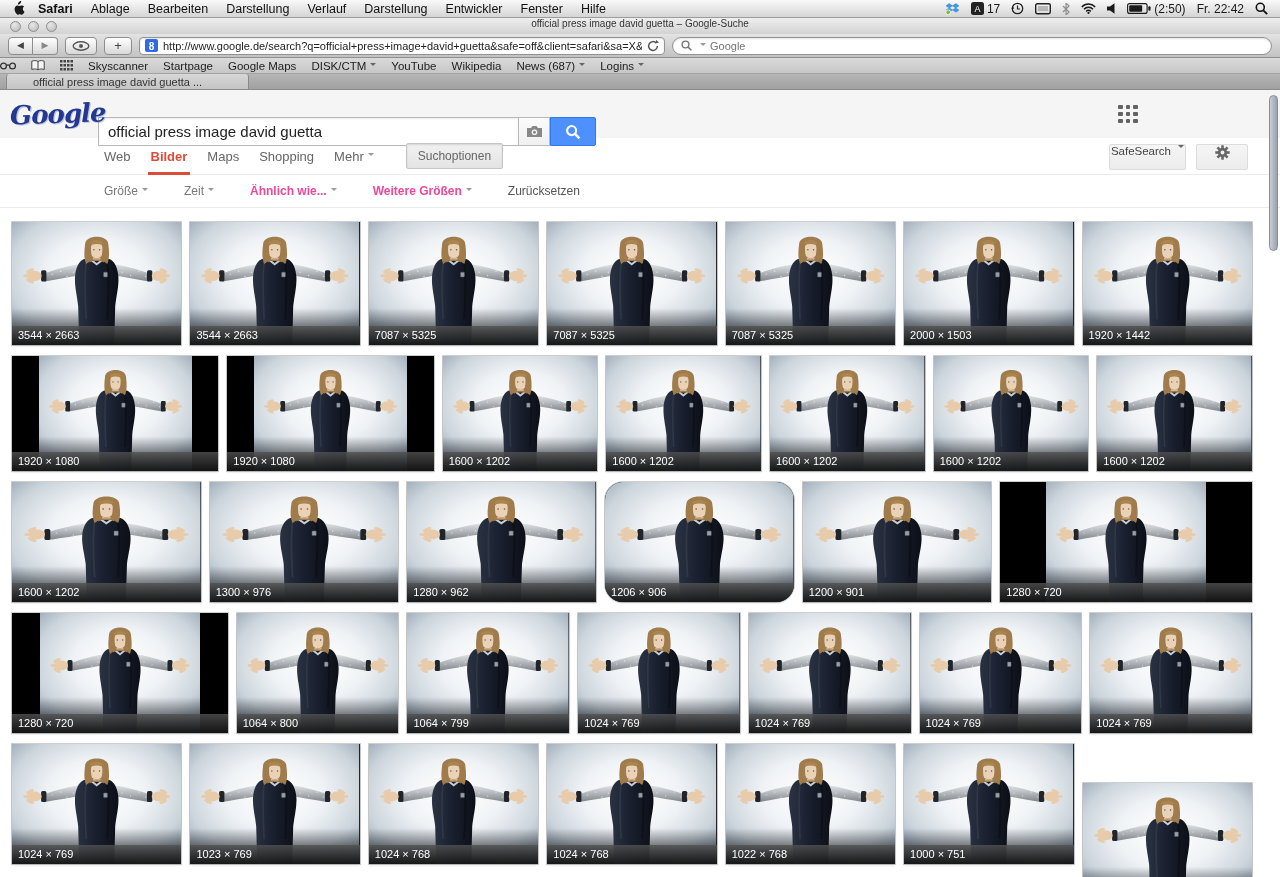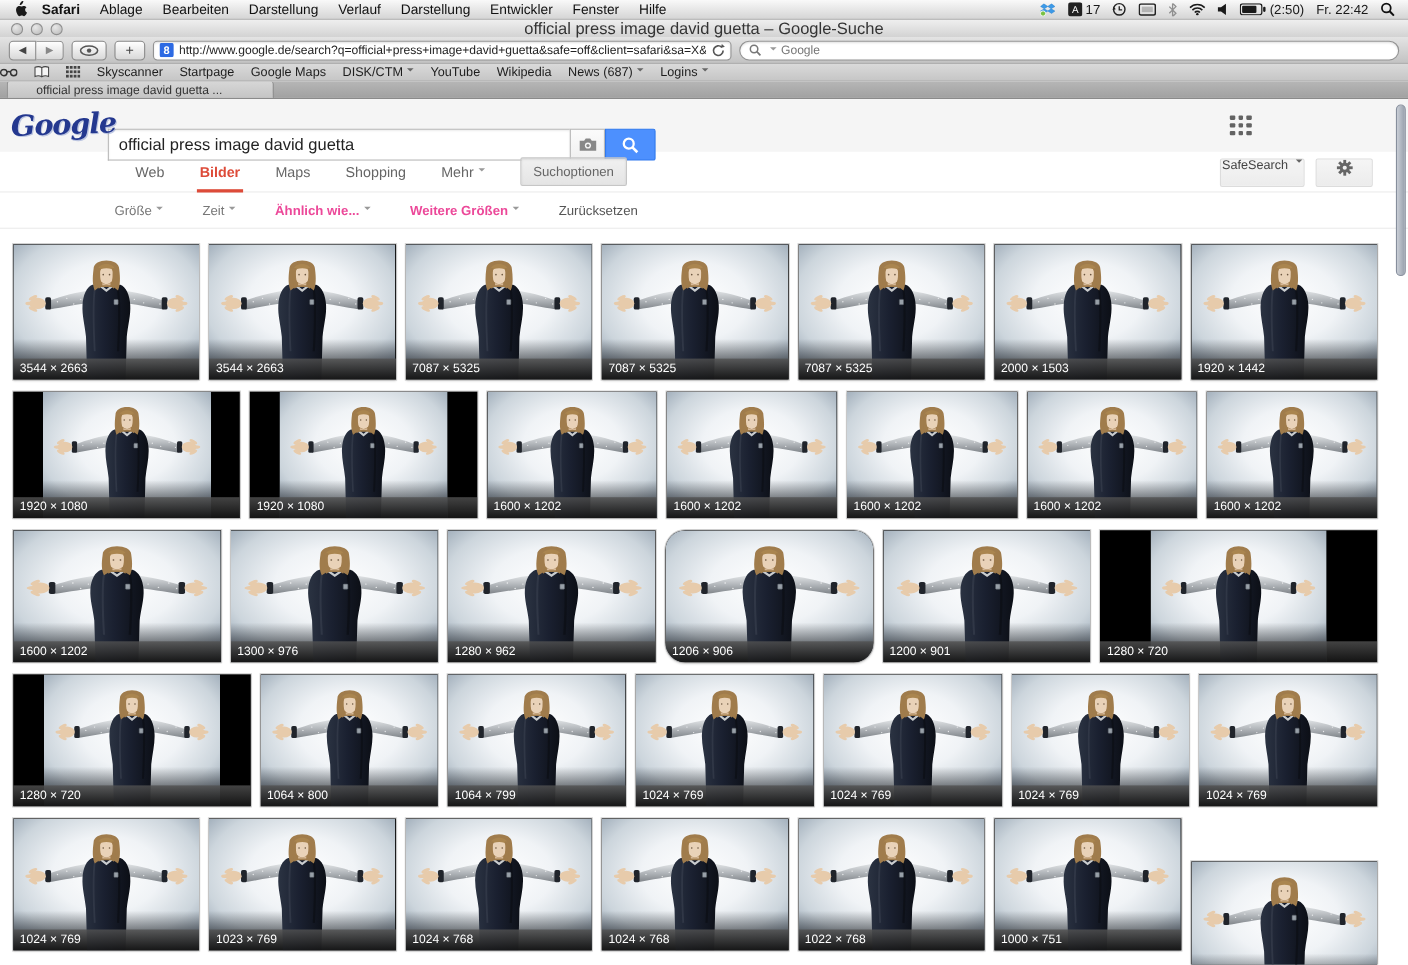--- a/index.html
+++ b/index.html
@@ -10,21 +10,21 @@
 
   
   .menubar { height:18px; background:linear-gradient(#f9f9f9,#d5d5d5); border-bottom:1px solid #9c9c9c; display:flex; align-items:center; padding:0 12px; font-size:12.5px; color:#111; flex:0 0 auto; }
   .menubar .apple { margin-right:4px; display:flex; align-items:center; }
   .menu-item { padding:0 9px; }
   .menu-item.app-name { font-weight:bold; }
   .status-area { margin-left:auto; display:flex; align-items:center; gap:11px; font-size:12px; color:#1a1a1a; }
   .status-area .iconwrap { display:flex; align-items:center; gap:3px; }
 
   
-  .titlebar { height:16px; background:linear-gradient(#efefef,#d2d2d2); position:relative; display:flex; justify-content:center; font-size:15px; color:#333; flex:0 0 auto; }
+  .titlebar { height:16px; background:linear-gradient(#efefef,#d2d2d2); position:relative; display:flex; justify-content:center; font-size:10px; color:#333; flex:0 0 auto; }
   .traffic { position:absolute; left:10px; top:3px; display:flex; gap:7px; }
   .traffic span { width:11px; height:11px; border-radius:50%; background:radial-gradient(circle at 35% 30%, #e8e8e8, #b8b8b8); border:1px solid #8e8e8e; }
 
   .toolbar { height:24px; background:linear-gradient(#e3e3e3,#c3c3c3); border-bottom:1px solid #8f8f8f; display:flex; align-items:center; padding:0 8px; gap:7px; flex:0 0 auto; }
   .tb-btn { height:18px; border:1px solid #8d8d8d; border-radius:4px; background:linear-gradient(#ffffff,#d8d8d8); display:flex; align-items:center; justify-content:center; color:#444; font-size:11px; }
   .seg { display:flex; }
   .seg .tb-btn { width:25px; }
   .seg .tb-btn:first-child { border-radius:4px 0 0 4px; }
   .seg .tb-btn:last-child { border-radius:0 4px 4px 0; border-left:none; }
   .arrow-glyph { font-size:9px; line-height:1; }
@@ -348,21 +348,21 @@
         <span></span>
         <span></span>
         <span></span>
         <span></span>
         <span></span>
         <span></span>
     </div>
   </div>
 
   <div class="g-nav">
-    <span style="display:flex;gap:32px;height:100%;align-items:center;margin-left:19px;">
+    <span style="display:flex;gap:20px;height:100%;align-items:center;">
         <span class="nav-item">Web</span>
         <span class="nav-item active">Bilder</span>
         <span class="nav-item">Maps</span>
         <span class="nav-item">Shopping</span>
         <span class="nav-item">Mehr<i class="dd"></i></span>
       </span>
     <button class="search-opts-btn">Suchoptionen</button>
     <span class="nav-right">
       <span class="nr-btn">
           <span>SafeSearch</span>

